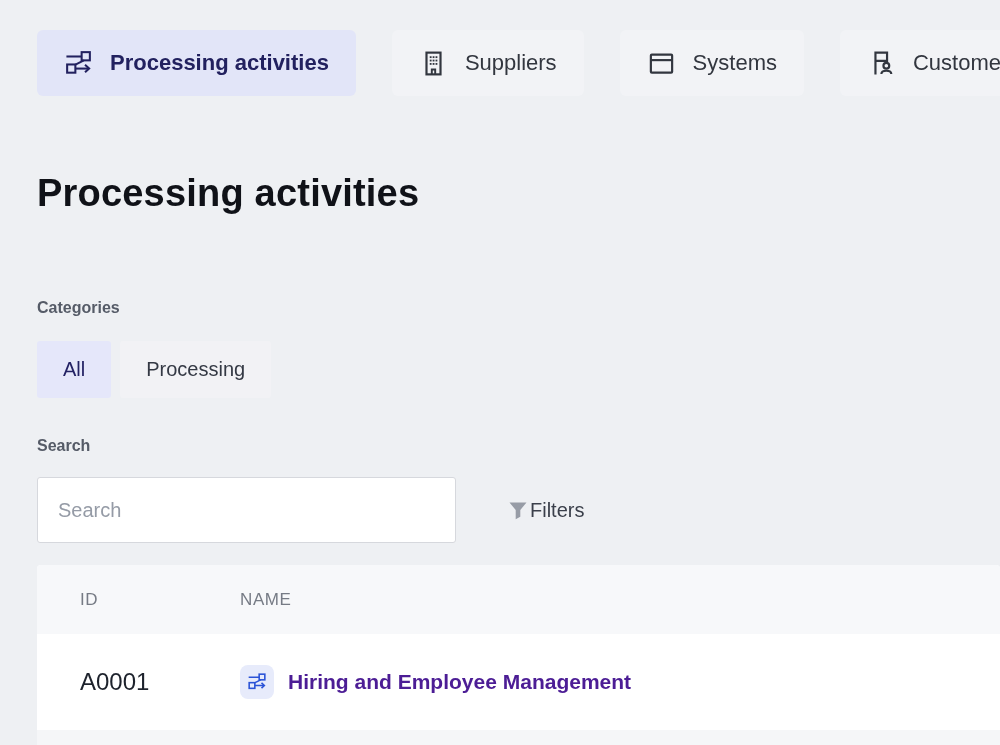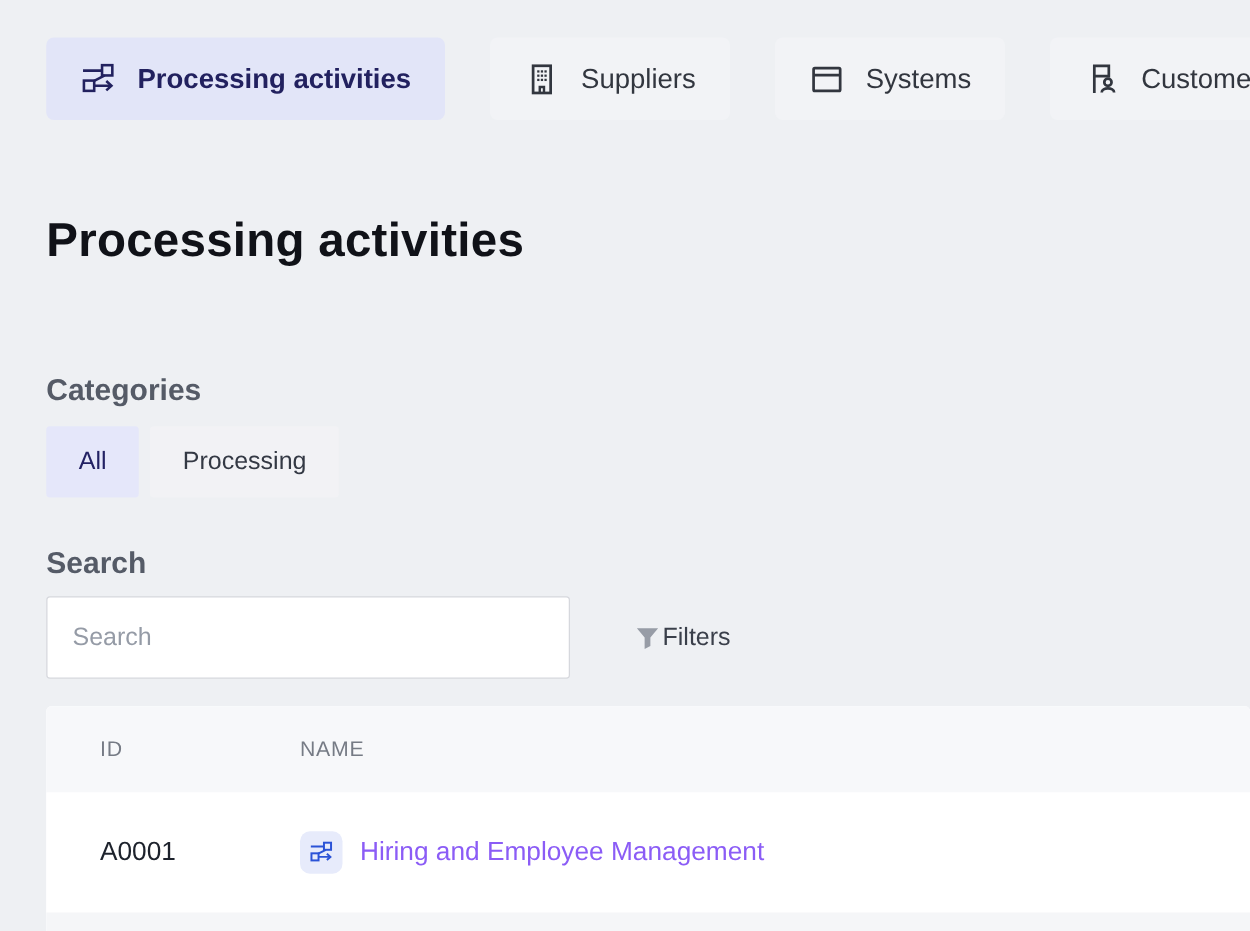--- a/index.html
+++ b/index.html
@@ -28,21 +28,21 @@
 
   
   .page-title {
     position:absolute; left:37px; top:172px;
     font-size:38px; font-weight:700; color:#101218; letter-spacing:.2px;
   }
 
   
   .section-label {
     position:absolute; left:37px;
-    font-size:24px; font-weight:600; color:#555b67;
+    font-size:16px; font-weight:600; color:#555b67;
   }
   .categories-label { top:299px; }
   .chips {
     position:absolute; left:37px; top:341px;
     display:flex; gap:9px;
   }
   .chip {
     height:57px; display:flex; align-items:center; padding:0 26px;
     background:#f2f2f5; font-size:20px; color:#343944;
     border-radius:3px; cursor:pointer;
@@ -76,27 +76,27 @@
     height:69px; flex:none; background:#f7f8fa;
     display:flex; align-items:center;
     font-size:17px; font-weight:500; color:#767b85; letter-spacing:.6px;
   }
   .col-id { width:203px; padding-left:43px; flex:none; }
   .col-name { flex:1; display:flex; align-items:center; }
   .table-row {
     height:96px; flex:none; background:#ffffff;
     display:flex; align-items:center; cursor:pointer;
   }
-  .row-id { font-size:21px; color:#1d222c; }
+  .row-id { font-size:24px; color:#1d222c; }
   .row-icon-tile {
     width:34px; height:34px; border-radius:8px; background:#e7ebfb;
     display:flex; align-items:center; justify-content:center; flex:none;
   }
   .row-icon-tile svg { width:20px; height:20px; }
-  .row-name { margin-left:14px; font-size:21px; font-weight:400; color:#8b5cf6; }
+  .row-name { margin-left:14px; font-size:21px; font-weight:700; color:#4c1d95; }
   .table-footer-strip { flex:1; background:#f5f6f8; }
 </style>
 </head>
 <body>
 
 <nav class="tabs">
   <div class="tab active">
     <svg viewBox="0 0 24 24" fill="none" stroke="currentColor" stroke-width="1.7">
       <path d="M2 6.2 H14.6"></path>
       <rect x="14.6" y="2.6" width="6.8" height="6.8"></rect>

